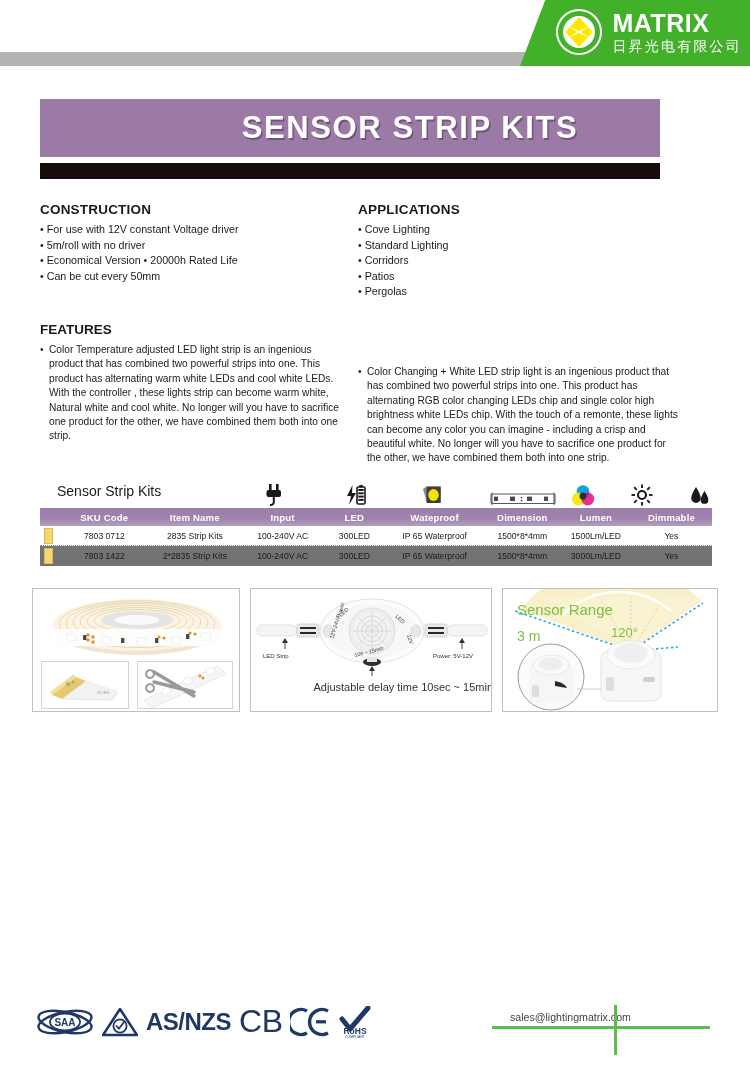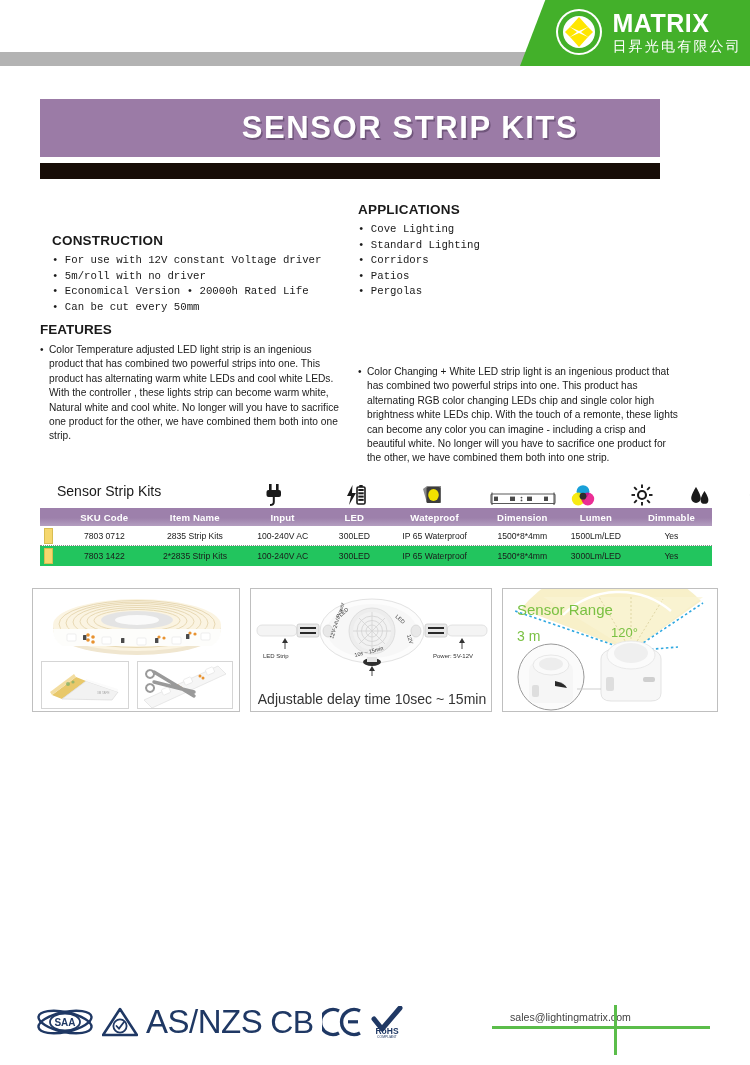--- a/index.html
+++ b/index.html
@@ -52,30 +52,29 @@
     text-shadow: 1.5px 1.5px 0 rgba(60,40,70,0.45);
     padding-left: 120px;
   }
   .title-underbar {
     position: absolute; left: 40px; top: 163px;
     width: 620px; height: 16px; background: #170c07;
   }
 
   
   .cols { position: absolute; left: 40px; top: 202px; width: 670px; }
-  .col-left { position: absolute; left: 12px; top: 0; width: 320px; margin-top: 31px; }
+  .col-left { position: absolute; left: 0; top: 0; width: 320px; }
   .col-right { position: absolute; left: 318px; top: 0; width: 330px; }
   .sec-head {
     font-size: 13.5px; font-weight: bold; color: #1a1a1a;
     letter-spacing: 0.2px; margin-bottom: 5px;
   }
   .bullet {
     font-size: 10.7px; color: #1a1a1a; line-height: 15.5px;
     white-space: nowrap;
-    font-family: Liberation Mono, monospace;
   }
 
   
   .features { position: absolute; left: 40px; top: 322px; width: 670px; }
   .feat-head {
     font-size: 13.5px; font-weight: bold; color: #1a1a1a; margin-bottom: 6px;
   }
   .feat-cols { position: relative; }
   .feat-left { position: absolute; left: 0; top: 0; width: 300px; }
   .feat-right { position: absolute; left: 318px; top: 22px; width: 322px; }
@@ -97,21 +96,21 @@
   }
   .hdr-row {
     display: flex; height: 18px; align-items: center;
     background: linear-gradient(to bottom, #9d80ab 0%, #9d80ab 55%, #b49ec0 100%);
   }
   .hdr-row div {
     color: #ffffff; font-size: 9.6px; font-weight: bold;
     text-align: center; letter-spacing: 0.15px;
   }
   .data-row { display: flex; height: 20px; align-items: center; font-size: 8.6px; color: #1a1a1a; }
-  .data-row.alt { background: #22c55e; }
+  .data-row.alt { background: #737373; }
   .data-row.first { border-bottom: 1px dotted #8b8b8b; }
   .data-row div { text-align: center; }
   .swatch-cell { display: flex; align-items: center; justify-content: flex-start; padding-left: 4px; }
   .swatch { width: 9px; height: 16px; background: #f5d76e; border: 1px solid #d8bd52; }
 
   .c0 { width: 22px; } .c1 { width: 92px; } .c2 { width: 100px; }
   .c3 { width: 86px; } .c4 { width: 66px; } .c5 { width: 104px; }
   .c6 { width: 82px; } .c7 { width: 74px; } .c8 { width: 86px; }
 
   
@@ -127,22 +126,22 @@
   .reel-img { position: absolute; left: 6px; top: 4px; width: 196px; height: 64px; }
   .inset {
     position: absolute; top: 72px; height: 48px;
     border: 1px solid #d5d5d5; background: #fff; overflow: hidden;
   }
   .inset-a { left: 8px; width: 88px; }
   .inset-b { left: 104px; width: 96px; }
 
   .sensor-svg { position: absolute; left: 4px; top: 2px; width: 234px; height: 92px; }
   .sensor-cap {
-    position: absolute; left: 0; bottom: 4px; width: 242px;
-    text-align: center; font-size: 14px; color: #333;
+    position: absolute; left: 0; bottom: 18px; width: 242px;
+    text-align: right; font-size: 11px; color: #333;
   }
   .lbl { font-size: 5.4px; fill: #3a3a3a; }
 
   .range-svg { position: absolute; left: 0; top: 0; width: 216px; height: 124px; }
 
   
   .footer { position: absolute; left: 0; top: 995px; width: 750px; height: 70px; }
   .certs {
     position: absolute; left: 36px; top: 8px;
     display: flex; align-items: center; gap: 8px;
@@ -543,21 +542,21 @@
       <ellipse cx="29" cy="15" rx="15" ry="8.5" fill="#ffffff" stroke="#1f3864" stroke-width="1.8"></ellipse>
       <text x="29" y="19" text-anchor="middle" font-family="Liberation Sans" font-size="10" font-weight="bold" fill="#1f3864">SAA</text>
     </svg>
 
     <svg width="36" height="30" viewBox="0 0 36 30">
       <path d="M18 2 L35 28 L1 28 Z" fill="none" stroke="#1f3864" stroke-width="2.6" stroke-linejoin="round"></path>
       <circle cx="18" cy="19" r="6.6" fill="none" stroke="#1f3864" stroke-width="1.8"></circle>
       <path d="M14.5 19 L17 21.6 L22 15" fill="none" stroke="#1f3864" stroke-width="1.8" stroke-linecap="round"></path>
     </svg>
 
-    <span class="cert-txt" style="font-size:33px;">AS/NZS</span>
+    <span class="cert-txt" style="font-size:24px;font-weight:bold;">AS/NZS</span>
     <span class="cert-txt" style="font-size:32px;">CB</span>
 
     <svg width="40" height="30" viewBox="0 0 40 30">
       <path d="M17 4 A12.5 12.5 0 1 0 17 26" fill="none" stroke="#1f3864" stroke-width="3.4"></path>
       <path d="M38 4 A12.5 12.5 0 1 0 38 26" fill="none" stroke="#1f3864" stroke-width="3.4"></path>
       <rect x="26" y="13.2" width="10" height="3.2" fill="#1f3864"></rect>
     </svg>
 
     <svg width="34" height="32" viewBox="0 0 34 32">
       <path d="M4 13 L12 23 L30 2" fill="none" stroke="#1f3864" stroke-width="5" stroke-linecap="round" stroke-linejoin="round"></path>

